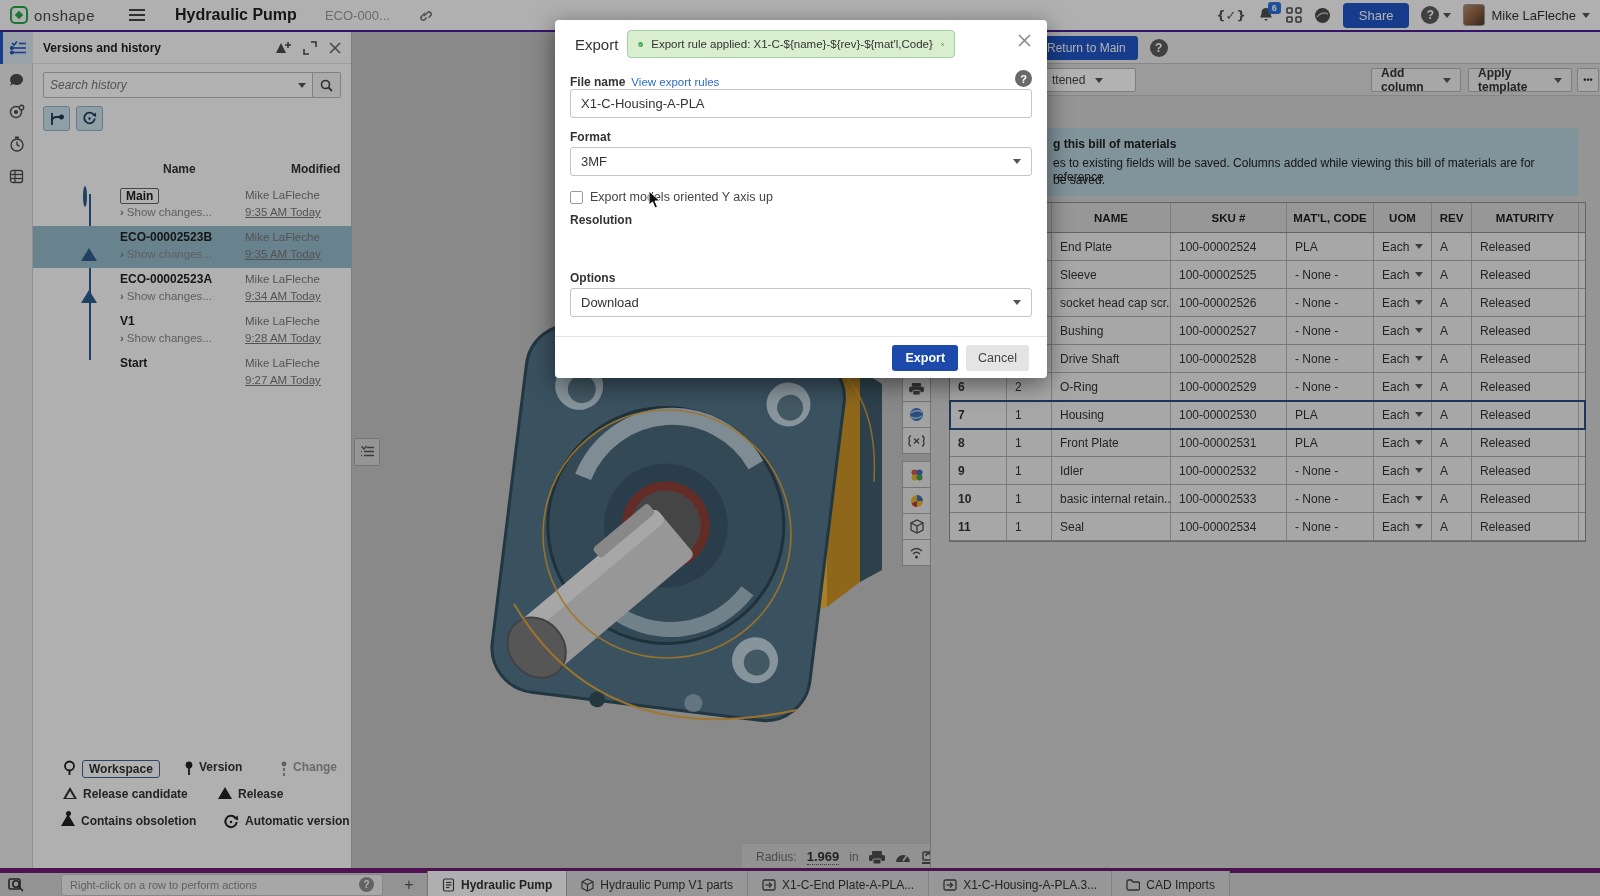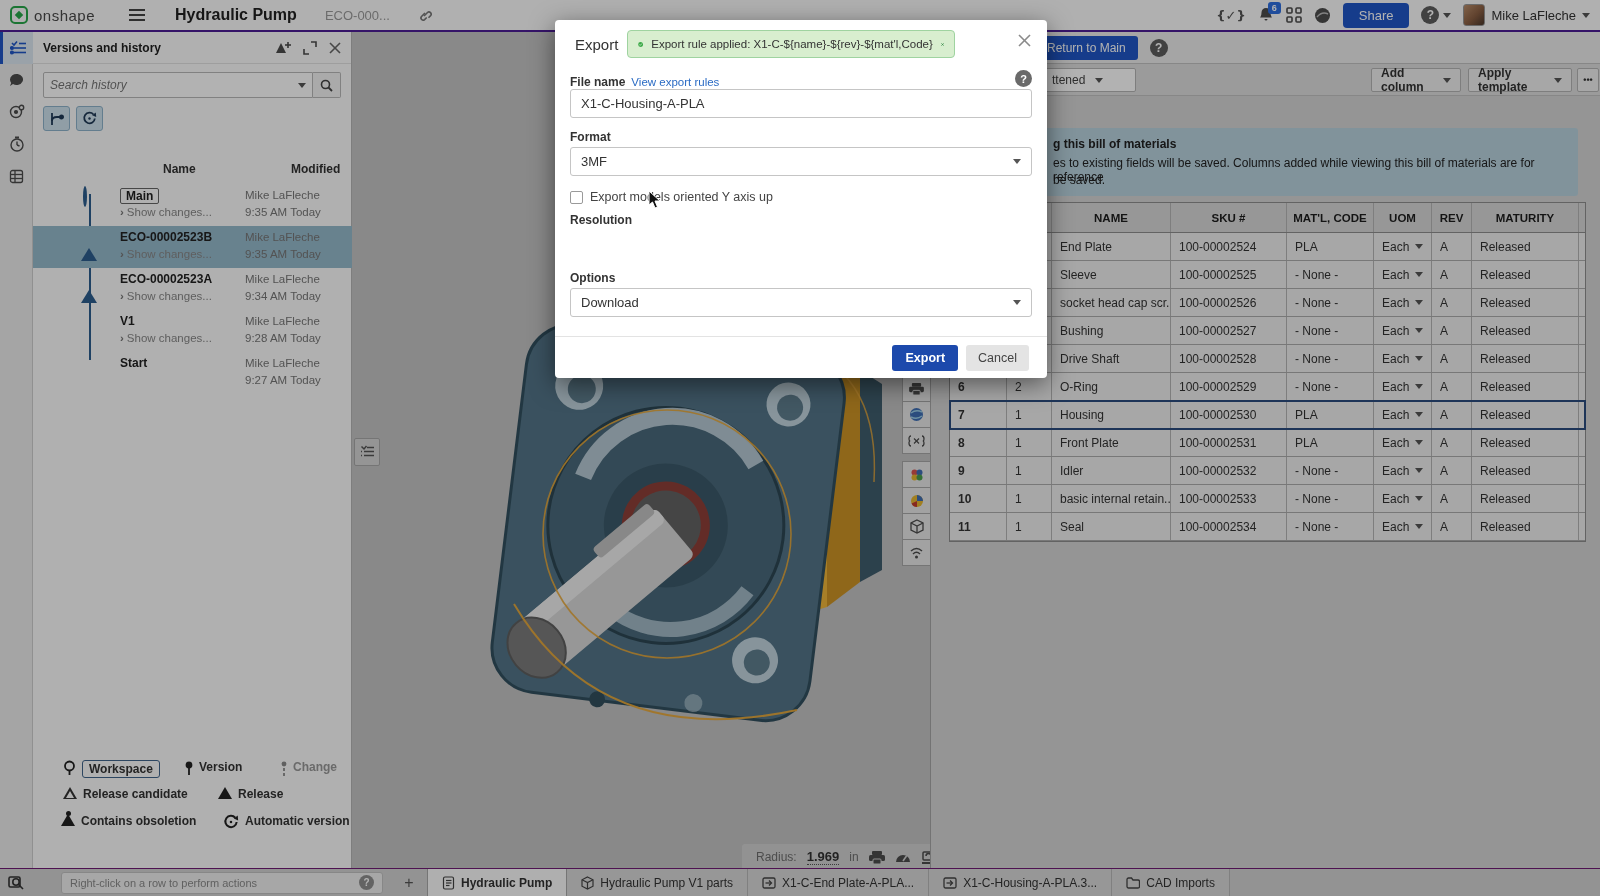--- a/index.html
+++ b/index.html
@@ -46,21 +46,21 @@
   .vp-col-mod { position:absolute; left:232px;margin-left:26px; }
   .vrows { position:absolute; left:0; top:152px; width:100%; }
   .vline { position:absolute; left:56px; width:2px; background:#2d5e8f; }
   .vrow { position:absolute; left:0; width:319px; height:42px; }
   .vrow.sel { background:#96bacc;padding-left:12px; }
   .vr-name { position:absolute; left:87px; top:4px; font-size:12px; font-weight:bold; color:#222; }
   .vr-name.boxed { border:1px solid #666; border-radius:2px; padding:0 5px; }
   .vr-author { position:absolute; left:212px; top:5px; font-size:11.5px; color:#777; }
   .vr-changes { position:absolute; left:87px; top:22px; font-size:11.5px; color:#888; }
   .vr-chev { color:#777; margin-right:3px; font-weight:bold; }
-  .vr-time { position:absolute; left:212px; top:22px; font-size:11.5px; color:#777; }
+  .vr-time { position:absolute; left:212px; top:22px; font-size:11.5px; color:#777;text-decoration:underline; }
   .node { position:absolute; }
   .node-circle { width:12px; height:12px; border:2.5px solid #2d5e8f; border-radius:50%; background:#fcfcfc; }
   .node-tri { width:0; height:0; border-left:8px solid transparent; border-right:8px solid transparent; border-bottom:13px solid #2d5e8f; }
   .node-dot { width:10px; height:10px; background:#2d5e8f; border-radius:50%; }
   .node-base { width:12px; height:3px; background:#2d5e8f; margin-top:2px; margin-left:-1px; }
 
   
   .legend { position:absolute; left:0; top:728px; width:100%; font-size:12px; font-weight:bold; color:#333; }
   .lg-item { position:absolute; display:flex; align-items:flex-start; gap:6px; }
   .lg-label.boxed { border:1.5px solid #41658c; border-radius:3px; padding:1px 6px; }
@@ -100,21 +100,21 @@
   .thead .tc { font-weight:bold; font-size:11.5px; color:#1d1d1d; justify-content:center; padding:0 2px; }
   .tc.c-item { font-weight:bold; }
   .tc.c-uom { justify-content:space-between; }
   .trow.sel-row { outline:2px solid #2b4d7e; outline-offset:-1px; position:relative; z-index:1; }
   
   .side-strip { left:902px; top:350px; width:30px; z-index:3; }
   .side-btn { width:29px; height:27px; background:#e9e9e9; border:1px solid #a8a8a8; margin-top:-1px; display:flex; align-items:center; justify-content:center; }
   .side-gap { height:8px; }
 
   
-  #bottombar { left:0; top:868px; width:1600px; height:28px; background:#d3d3d3; border-top:1px solid #701a75; display:flex; align-items:center; }
+  #bottombar { left:0; top:868px; width:1600px; height:28px; background:#d3d3d3; border-top:5px solid #701a75; display:flex; align-items:center; }
   .hint-box { margin-left:35px; width:322px; height:22px; background:#efefef; border:1px solid #c2c2c2; border-radius:3px; display:flex; align-items:center; padding:0 8px; }
   .hint-text { font-size:11px; color:#8a8a8a; flex:1; }
   .tab-add { margin-left:14px; font-size:16px; color:#555; width:24px; text-align:center; }
   .tabs { display:flex; height:28px; margin-left:6px; }
   .tab { display:flex; align-items:center; gap:6px; padding:0 14px; font-size:12px; color:#333; border-right:1px solid #b8b8b8; background:#d9d9d9; height:28px; }
   .tab.active { background:#fbfbfb; font-weight:bold; border-right:1px solid #a8a8a8; border-left:1px solid #a8a8a8; }
 
   
   #overlay { left:0; top:0; width:1600px; height:896px; background:rgba(0,0,0,0.30); z-index:40; }
   #modal { left:555px; top:20px; width:492px; height:358px; background:#fff; border-radius:4px; box-shadow:0 6px 24px rgba(0,0,0,.5); z-index:50; }

